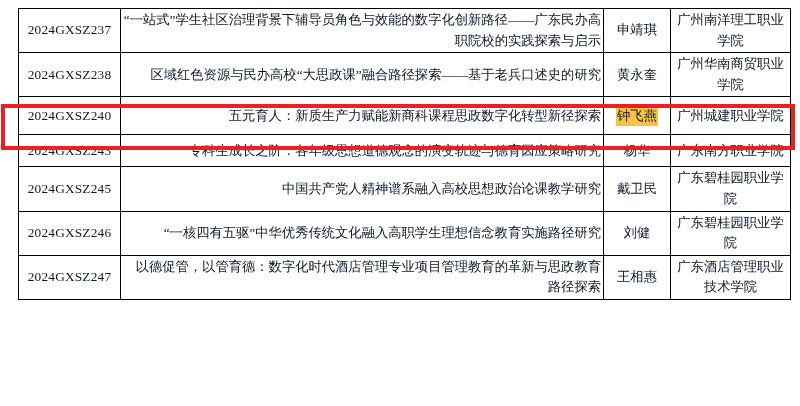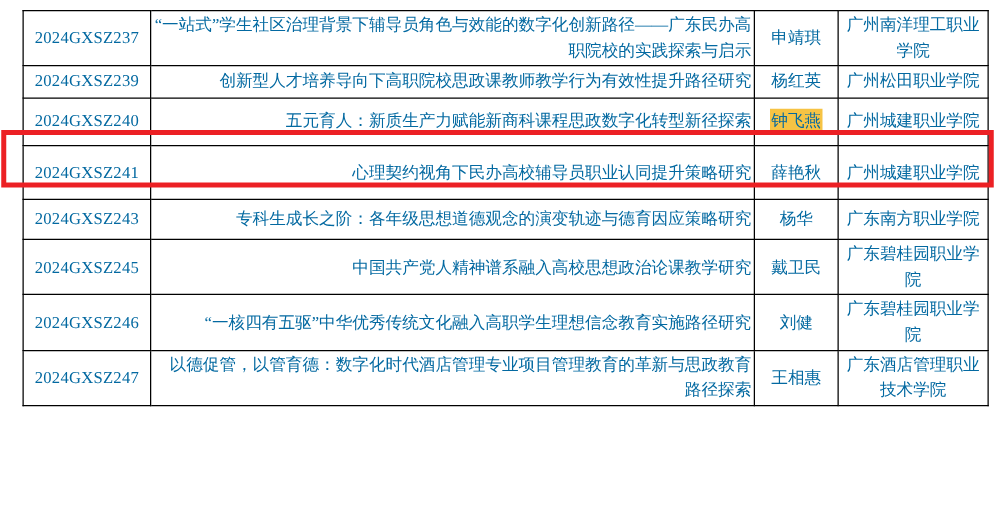--- a/index.html
+++ b/index.html
@@ -6,21 +6,21 @@
     margin: 0;
     padding: 0;
     background: #ffffff;
   }
   .page {
     position: relative;
     width: 800px;
     height: 406px;
     background: #ffffff;
     font-family: "Liberation Serif", "DejaVu Serif", serif;
-    color: #0369a1;
+    color: #0f172a;
     overflow: hidden;
   }
   table.project-table {
     position: absolute;
     left: 18px;
     top: 8px;
     width: 772px;
     border-collapse: collapse;
     table-layout: fixed;
   }
@@ -76,36 +76,30 @@
       <col style="width:67px">
       <col style="width:120px">
     </colgroup>
     <tbody>
         <tr style="height: 42px;">
           <td class="c-id">2024GXSZ237</td>
           <td class="c-title">“一站式”学生社区治理背景下辅导员角色与效能的数字化创新路径——广东民办高职院校的实践探索与启示</td>
           <td class="c-leader">申靖琪</td>
           <td class="c-inst">广州南洋理工职业学院</td>
         </tr>
-        <tr style="height: 26px;">
-          <td class="c-id">2024GXSZ239</td>
-          <td class="c-title">创新型人才培养导向下高职院校思政课教师教学行为有效性提升路径研究</td>
-          <td class="c-leader">杨红英</td>
-          <td class="c-inst">广州松田职业学院</td>
+        <tr style="height: 34px;">
+          <td class="c-id">2024GXSZ238</td>
+          <td class="c-title">区域红色资源与民办高校“大思政课”融合路径探索——基于老兵口述史的研究</td>
+          <td class="c-leader">黄永奎</td>
+          <td class="c-inst">广州华南商贸职业学院</td>
         </tr>
         <tr style="height: 38px;">
           <td class="c-id">2024GXSZ240</td>
           <td class="c-title">五元育人：新质生产力赋能新商科课程思政数字化转型新径探索</td>
           <td class="c-leader"><span class="name-hl" style="background: rgb(246, 195, 68);">钟飞燕</span></td>
-          <td class="c-inst">广州城建职业学院</td>
-        </tr>
-        <tr style="height: 43px;">
-          <td class="c-id">2024GXSZ241</td>
-          <td class="c-title">心理契约视角下民办高校辅导员职业认同提升策略研究</td>
-          <td class="c-leader">薛艳秋</td>
           <td class="c-inst">广州城建职业学院</td>
         </tr>
         <tr style="height: 32px;">
           <td class="c-id">2024GXSZ243</td>
           <td class="c-title">专科生成长之阶：各年级思想道德观念的演变轨迹与德育因应策略研究</td>
           <td class="c-leader">杨华</td>
           <td class="c-inst">广东南方职业学院</td>
         </tr>
         <tr style="height: 38px;">
           <td class="c-id">2024GXSZ245</td>

